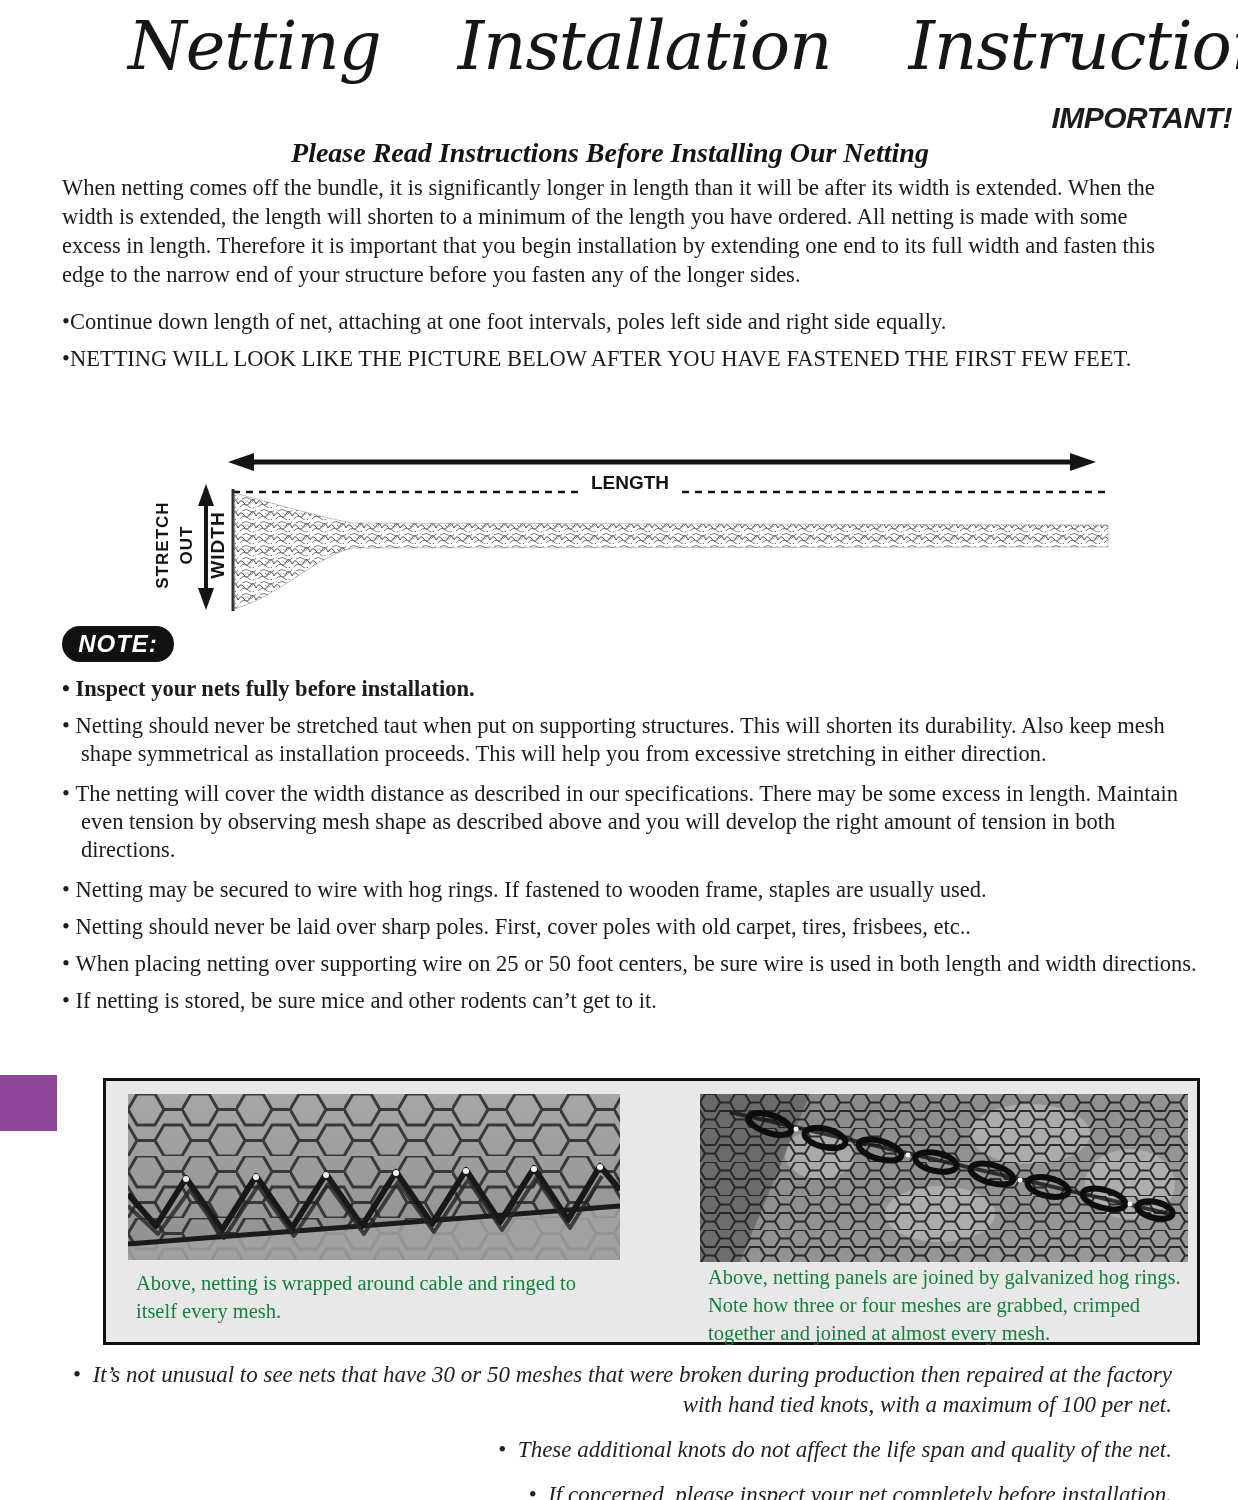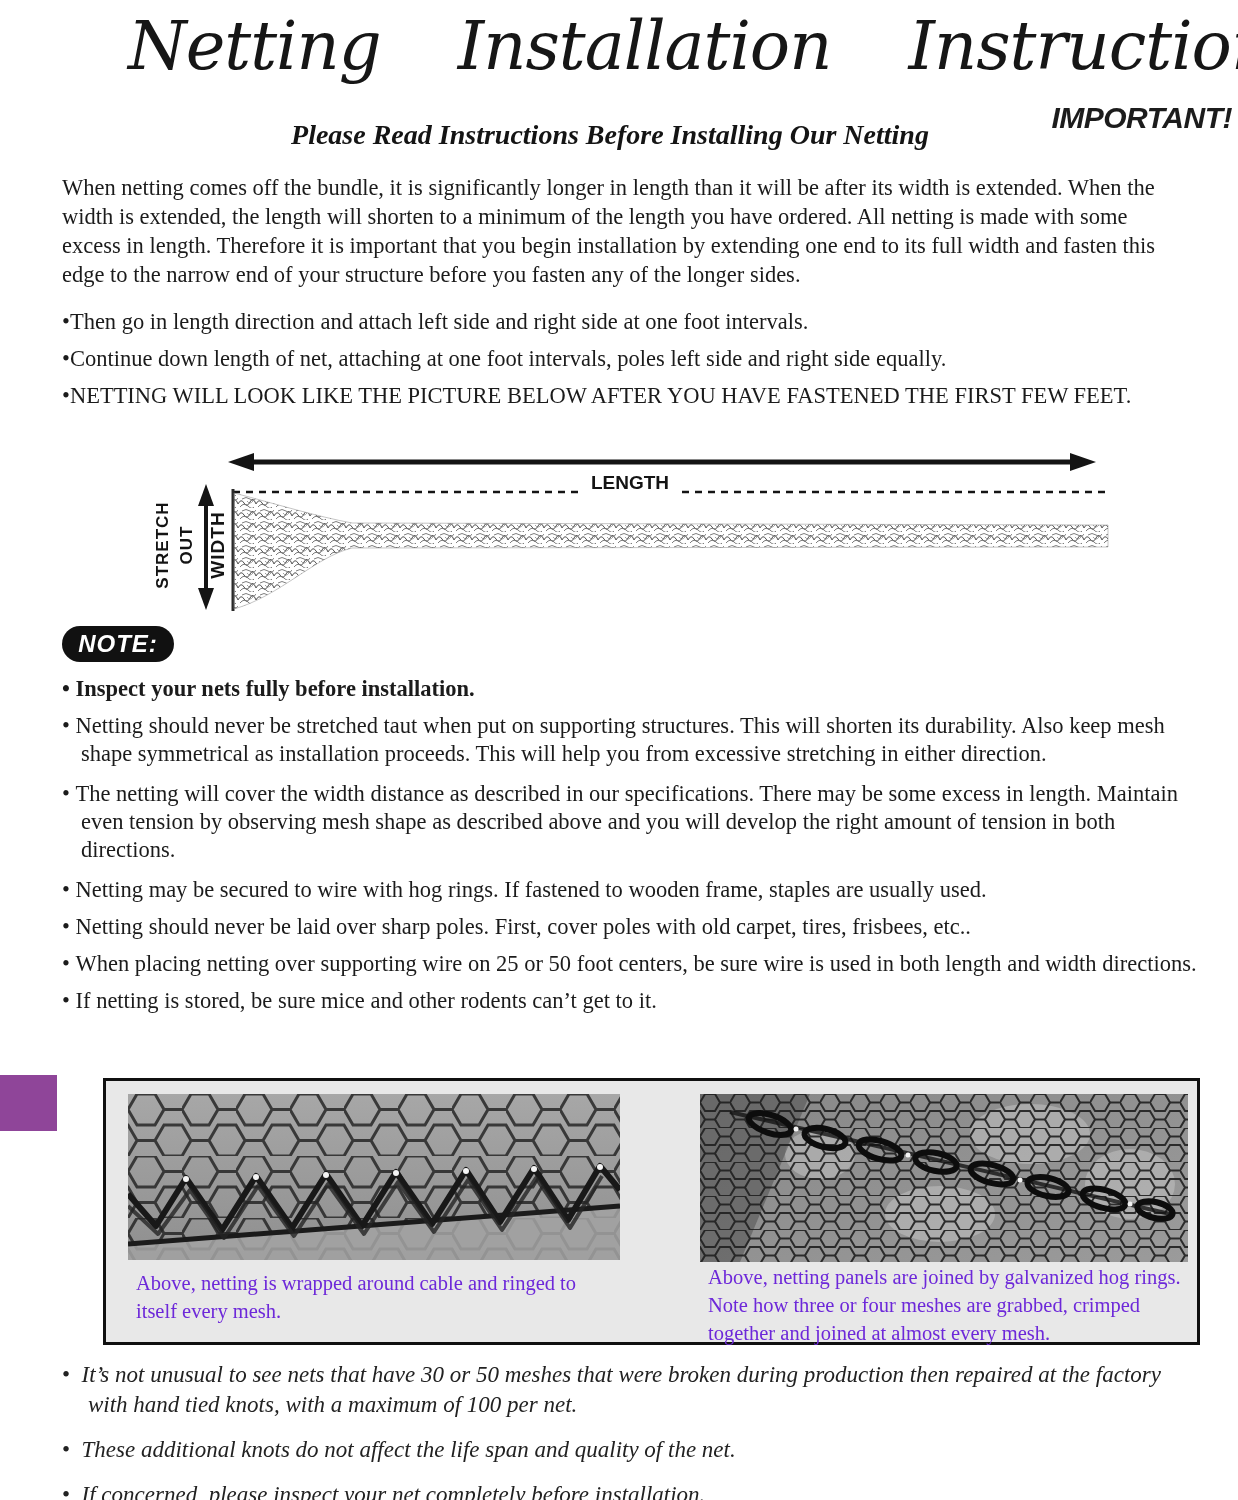--- a/index.html
+++ b/index.html
@@ -16,21 +16,21 @@
     font-family:"DejaVu Serif", serif; font-style:italic; font-weight:normal;
     font-size:67px; line-height:108px; word-spacing:0.85em; letter-spacing:-1px;
     color:#161616;
   }
   .important {
     right:6px; top:101px;
     font-family:"Liberation Sans", sans-serif; font-weight:bold; font-style:italic;
     font-size:30px; letter-spacing:-0.5px; color:#1c1c1c;
   }
   .subtitle {
-    left:60px; top:119px; width:1100px; text-align:center;
+    left:60px; top:137px; width:1100px; text-align:center;
     font-weight:bold; font-style:italic; font-size:28px; color:#141414;
   }
 
   
   .intro {
     left:62px; top:173px; width:1128px;
     font-size:22.5px; line-height:29px;
   }
   .steps { left:62px; top:310px; width:1145px; font-size:22.5px; line-height:24px; }
   .step { margin-bottom:13px; }
@@ -58,44 +58,43 @@
 
   
   .photo-panel {
     left:103px; top:1078px; width:1091px; height:261px;
     background:#e8e8e8; border:3px solid #101010;
   }
   .photo { position:absolute; }
   .photo-left  { left:22px;  top:13px; }
   .photo-right { left:594px; top:13px; }
   .caption {
-    position:absolute; font-size:20.5px; line-height:28px; color:#6d28d9;
+    position:absolute; font-size:20.5px; line-height:28px; color:#15803d;
   }
   .caption-left  { left:30px;  top:188px; width:472px; }
   .caption-right { left:602px; top:182px; width:492px; }
 
   
   .footnotes {
     left:62px; top:1360px; width:1110px;
     font-style:italic; font-size:23px; line-height:30px; color:#222;
   }
-  .footnote { padding-left:26px; text-indent:-26px; margin-bottom:15px; }
+  .footnote { padding-left:26px; text-indent:-26px; margin-bottom:15px;text-align:right; }
   .footnote::before { content:"\2022\00a0\00a0"; font-style:normal; }
 </style>
 </head>
 <body>
 
 <div class="abs title">Netting Installation Instructions</div>
 <div class="abs important">IMPORTANT!</div>
 <div class="abs subtitle">Please Read Instructions Before Installing Our Netting</div>
 
 <div class="abs intro">When netting comes off the bundle, it is significantly longer in length than it will be after its width is extended. When the width is extended, the length will shorten to a minimum of the length you have ordered. All netting is made with some excess in length. Therefore it is important that you begin installation by extending one end to its full width and fasten this edge to the narrow end of your structure before you fasten any of the longer sides.</div>
 
 <div class="abs steps">
-  <div class="step">Then go in length direction and attach left side and right side at one foot intervals.</div>
   <div class="step">Continue down length of net, attaching at one foot intervals, poles left side and right side equally.</div>
   <div class="step">NETTING WILL LOOK LIKE THE PICTURE BELOW AFTER YOU HAVE FASTENED THE FIRST FEW FEET.</div>
 </div>
 
 <svg class="abs diagram-svg" width="1010" height="175" viewBox="0 0 1010 175">
   <defs>
     <pattern id="scrib" width="18" height="12" patternUnits="userSpaceOnUse">
       <path d="M0,8 Q3,2 6,7 T12,6 T18,8" stroke="#4e4e4e" fill="none" stroke-width="1"></path>
       <path d="M2,11 Q6,6 10,10 T16,11" stroke="#6a6a6a" fill="none" stroke-width="0.9"></path>
       <path d="M4,3 Q8,0 12,3 T18,2" stroke="#5c5c5c" fill="none" stroke-width="0.8"></path>

